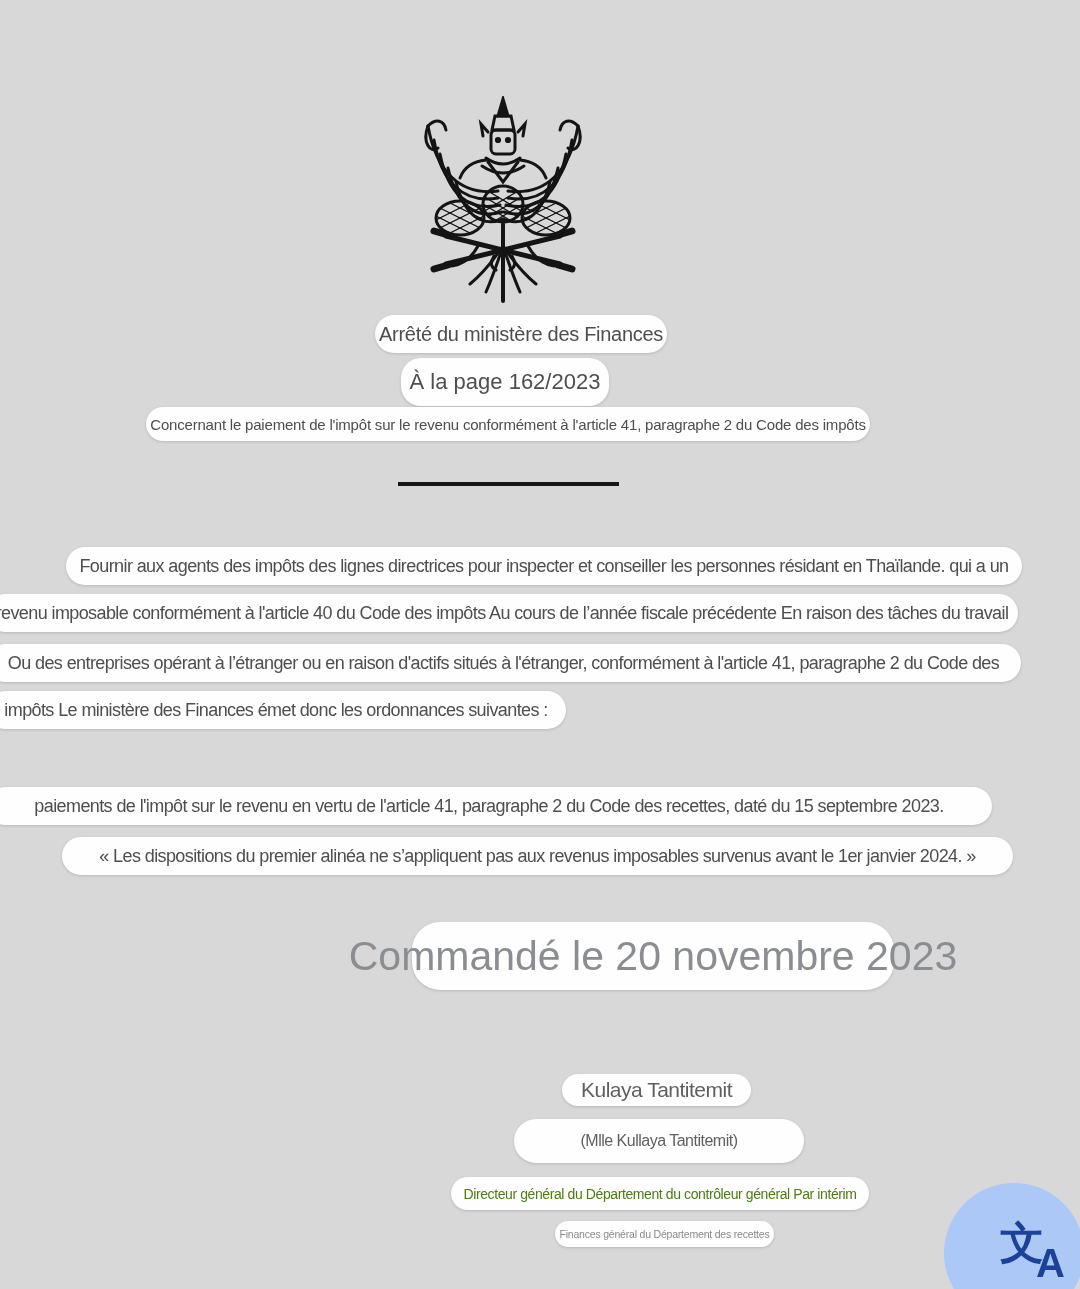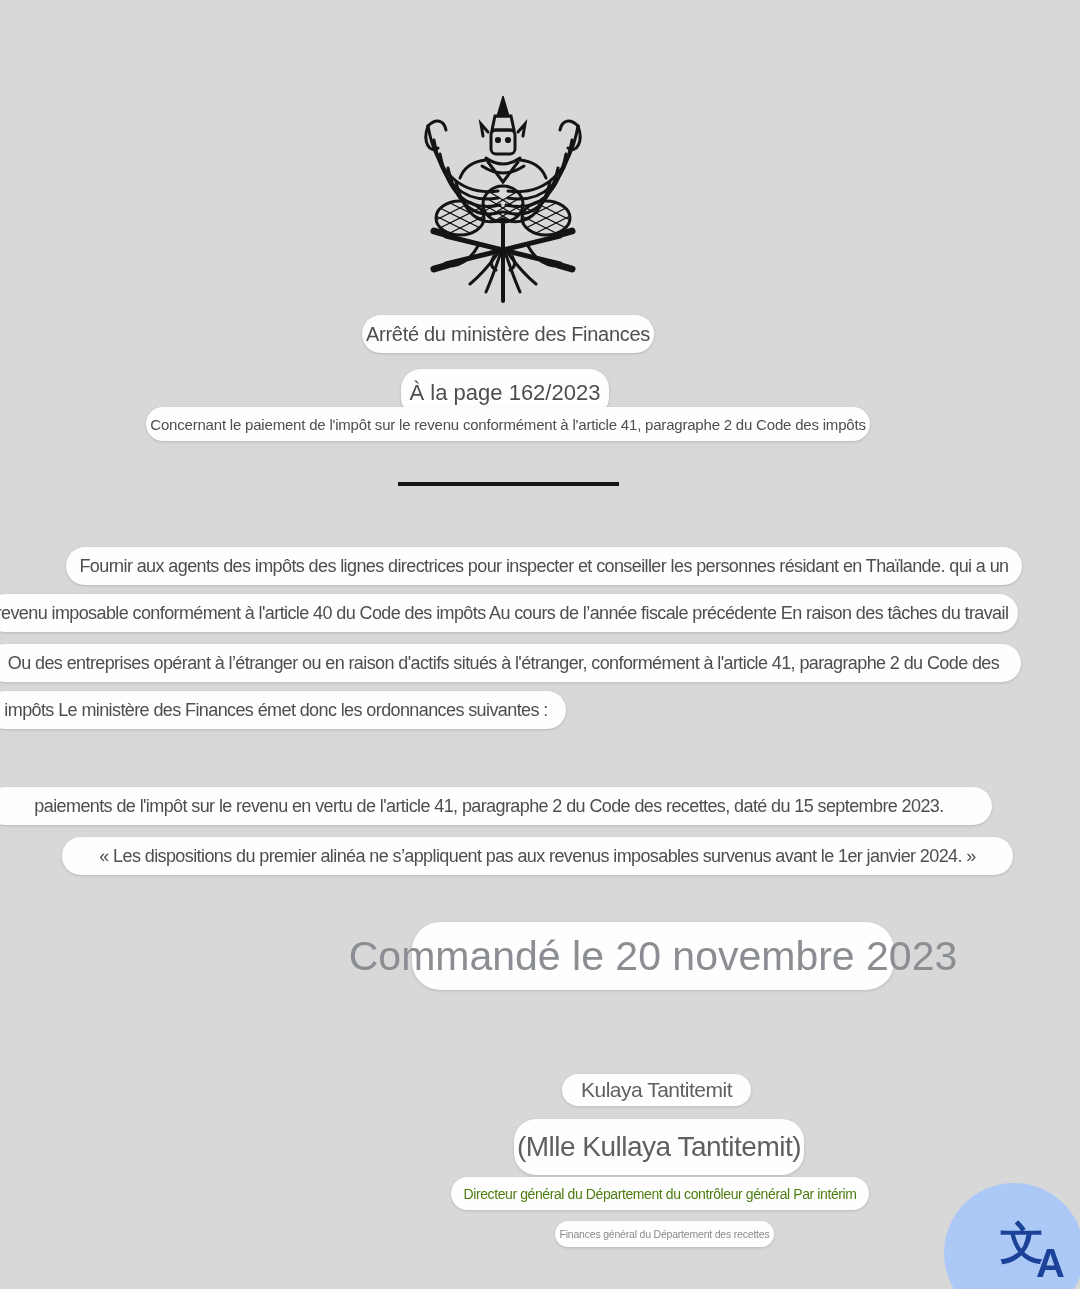--- a/index.html
+++ b/index.html
@@ -13,39 +13,39 @@
   .pill{
     position:absolute;
     background:#fefefe;
     border-radius:20px;
     display:flex;align-items:center;justify-content:center;
     white-space:nowrap;
     box-shadow:0 1px 3px rgba(0,0,0,0.15);
     color:#4e4e4e;
   }
   
-  .h-title {left:362px;top:315px;width:292px;height:38px;font-size:20px;letter-spacing:-0.3px;text-align:center;}
-  .h-page  {left:401px;top:369px;width:208px;height:48px;font-size:22px;}
+  .h-title {left:375px;top:315px;width:292px;height:38px;font-size:20px;letter-spacing:-0.3px;text-align:center;}
+  .h-page  {left:401px;top:358px;width:208px;height:48px;font-size:22px;}
   .h-subj  {left:146px;top:407px;width:724px;height:34px;font-size:15px;letter-spacing:-0.2px;}
   
   .divider{position:absolute;left:398px;top:482px;width:221px;height:4px;background:#161616;}
   
   .bline{height:38px;font-size:18px;letter-spacing:-0.6px;border-radius:19px;}
   .b1{left:66px; top:547px;width:956px;}
   .b2{left:-14px;top:594px;width:1032px;}
   .b3{left:-14px;top:644px;width:1035px;}
   .b4{left:-14px;top:691px;width:580px;}
   .b5{left:75px; top:737px;width:947px;}
   .b6{left:-14px;top:787px;width:1006px;}
   .b7{left:62px; top:837px;width:951px;}
   
   .date-pill{left:412px;top:922px;width:482px;height:68px;font-size:41px;color:#8a8e92;border-radius:28px;}
   
   .sig-name {left:562px;top:1074px;width:189px;height:32px;font-size:21px;letter-spacing:-0.5px;color:#5f5f5f;border-radius:21px;}
-  .sig-paren{left:514px;top:1119px;width:290px;height:56px;font-size:28px;letter-spacing:-0.5px;color:#5f5f5f;border-radius:22px;}
+  .sig-paren{left:514px;top:1119px;width:290px;height:44px;font-size:16px;letter-spacing:-0.5px;color:#5f5f5f;border-radius:22px;}
   .sig-acting{left:451px;top:1177px;width:418px;height:33px;font-size:14px;letter-spacing:-0.4px;color:#4d7c0f;border-radius:17px;}
   .sig-dept {left:555px;top:1221px;width:219px;height:26px;font-size:10.5px;letter-spacing:-0.2px;color:#8a8a8a;border-radius:13px;}
   
   .emblem{position:absolute;left:408px;top:96px;width:190px;height:212px;}
   
   .fab{
     position:absolute;left:944px;top:1183px;width:140px;height:140px;
     border-radius:50%;
     background:#abc8f7;
   }

